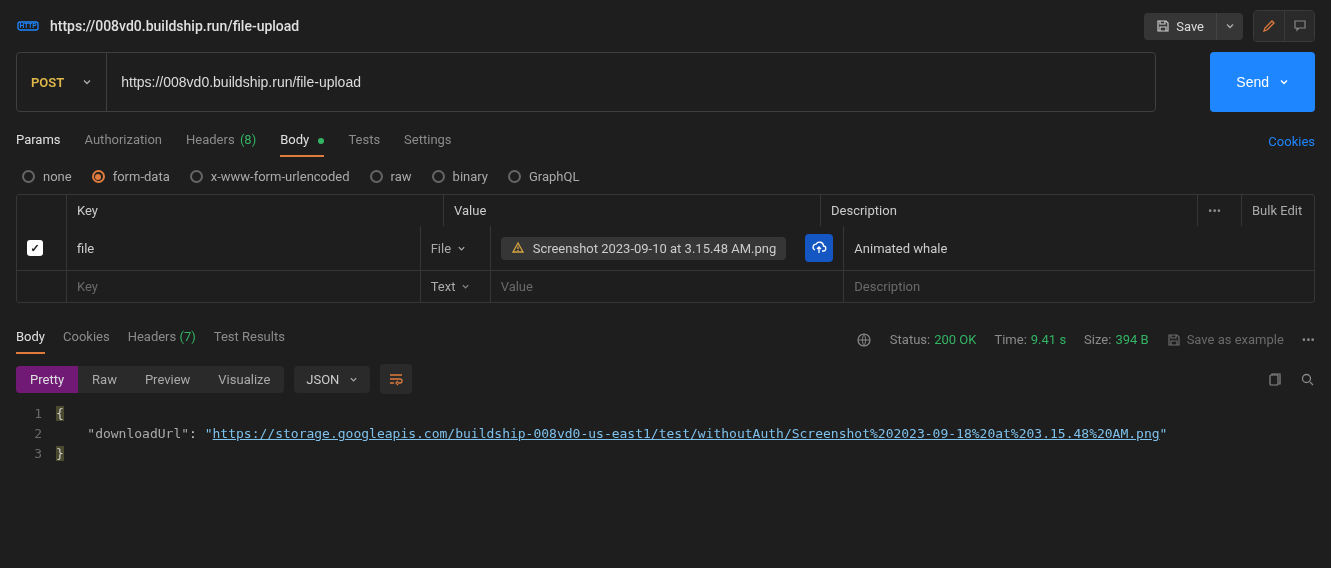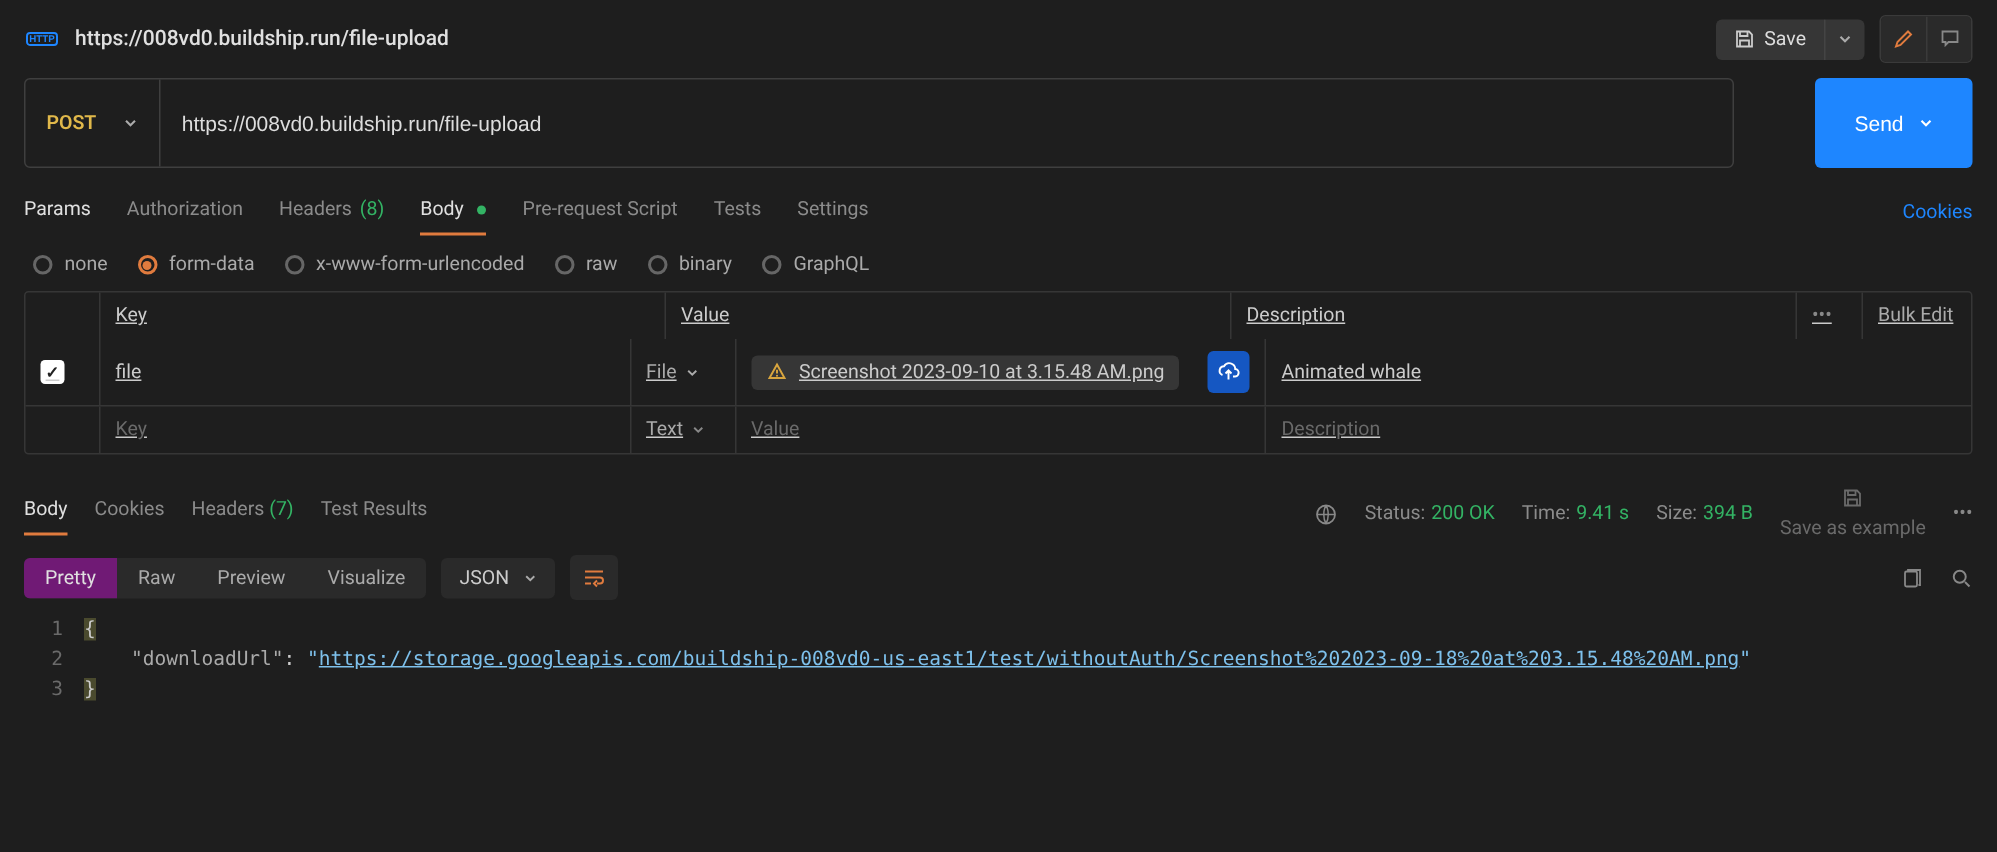--- a/index.html
+++ b/index.html
@@ -157,21 +157,20 @@
 }
 .radio-opt.selected .radio-circle { border-color: #e07b3e; }
 .radio-opt.selected .radio-circle::after {
   content: ""; width: 6px; height: 6px; border-radius: 50%; background: #e07b3e;
 }
 
 .kv-table {
   margin: 0 16px 12px 16px;
   border: 1px solid #363636;
   border-radius: 3px;
-  text-decoration: underline;
 }
 .kv-header, .kv-row {
   display: grid;
   grid-template-columns: 50px 1fr 70px 1fr 1fr 44px 72px;
 }
 .cell {
   padding: 8px 10px;
   border-right: 1px solid #363636;
   display: flex;
   align-items: center;
@@ -217,21 +216,21 @@
 }
 .resp-tab { color: #8b8b8b; padding: 4px 0 10px 0; cursor: pointer; position: relative; }
 .resp-tab.active { color: #e0e0e0; }
 .resp-tab.active::after {
   content: ""; position: absolute; left: 0; right: 0; bottom: 0;
   height: 2px; background: #e07b3e;
 }
 .resp-status { margin-left: auto; display: flex; gap: 18px; align-items: center; color: #8b8b8b; }
 .resp-status .label { color: #8b8b8b; }
 .resp-status .val-green { color: #33b364; margin-left: 4px; }
-.save-example { color: #6a6a6a; display: flex; gap: 6px; align-items: center; cursor: pointer; flex-direction: column; }
+.save-example { color: #6a6a6a; display: flex; gap: 6px; align-items: center; cursor: pointer; }
 .globe-icon { color: #888; }
 
 .view-row {
   display: flex; align-items: center; gap: 10px; padding: 10px 16px;
 }
 .view-group {
   display: flex; background: #2a2a2a; border-radius: 4px; overflow: hidden;
 }
 .view-btn { padding: 6px 14px; color: #aaa; cursor: pointer; }
 .view-btn.active { background: #701a75; color: #e0e0e0; }
@@ -323,21 +322,20 @@
   <div class="tab" style="color:#e0e0e0;">Params</div>
   <div class="tab">Authorization</div>
   <div class="tab">
     <span>Headers</span>
     <span class="count">(8)</span>
   </div>
   <div class="tab active">
     <span>Body</span>
     <span class="dot"></span>
   </div>
-  <div class="tab">Pre-request Script</div>
   <div class="tab">Tests</div>
   <div class="tab">Settings</div>
   <div class="cookies-link">Cookies</div>
 </div>
 
 <div class="body-type-row">
   <div class="radio-opt">
       <span class="radio-circle"></span>
       <span>none</span>
     </div>

